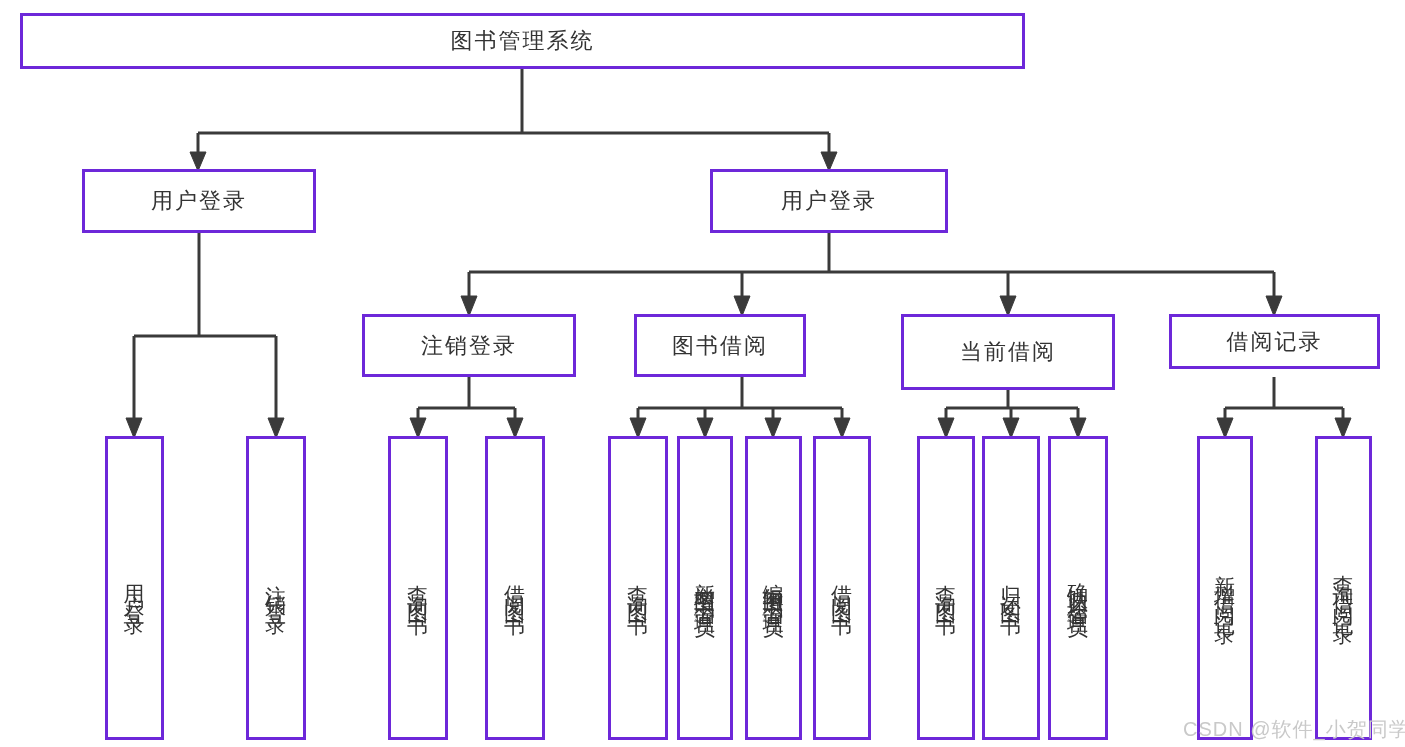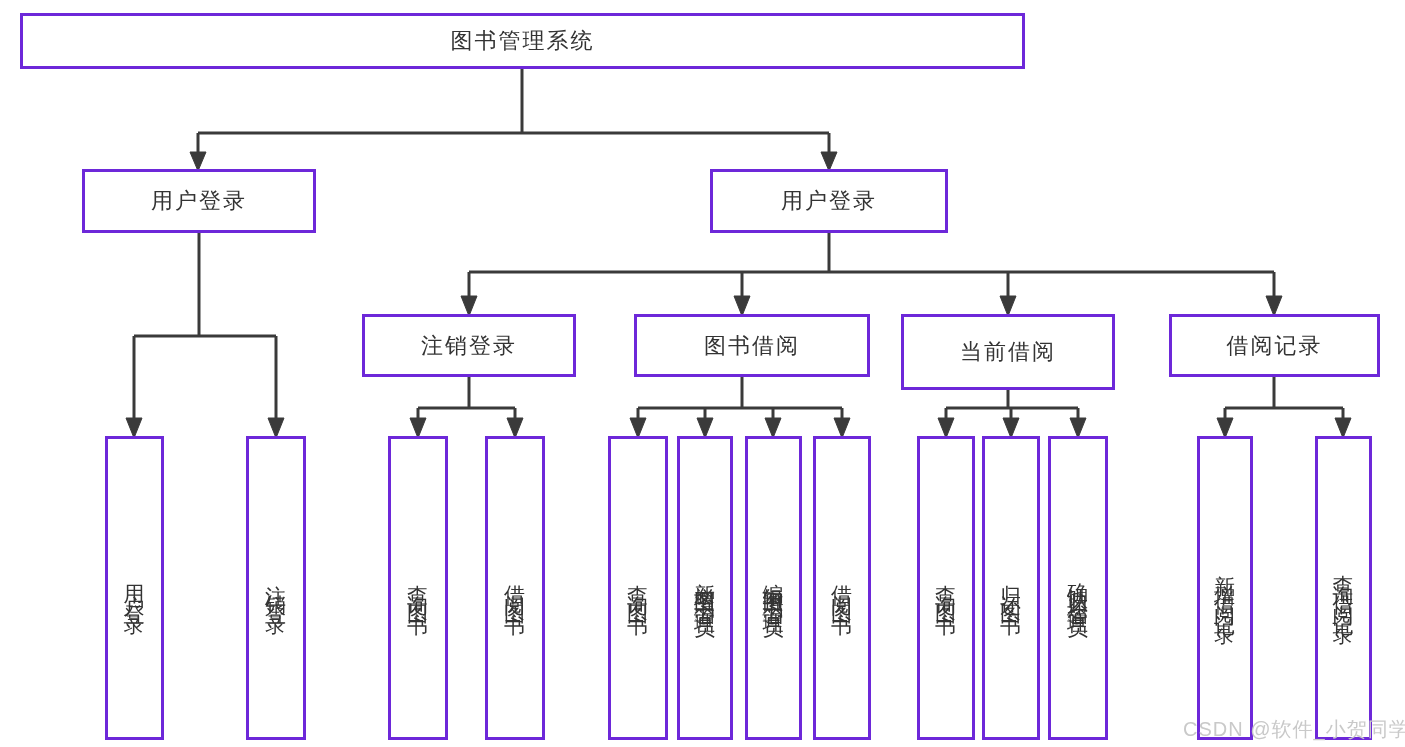--- a/index.html
+++ b/index.html
@@ -135,27 +135,27 @@
   <div class="node" style="left:82px;top:169px;width:234px;height:64px">
     <span class="hlabel">用户登录</span>
   </div>
   <div class="node" style="left:710px;top:169px;width:238px;height:64px">
     <span class="hlabel">用户登录</span>
   </div>
 
   <div class="node" style="left:362px;top:314px;width:214px;height:63px">
     <span class="hlabel">注销登录</span>
   </div>
-  <div class="node" style="left:634px;top:314px;width:236px;height:63px">
+  <div class="node" style="left:634px;top:314px;width:172px;height:63px">
     <span class="hlabel">图书借阅</span>
   </div>
   <div class="node" style="left:901px;top:314px;width:214px;height:76px">
     <span class="hlabel">当前借阅</span>
   </div>
-  <div class="node" style="left:1169px;top:314px;width:211px;height:63px">
+  <div class="node" style="left:1169px;top:314px;width:211px;height:55px">
     <span class="hlabel">借阅记录</span>
   </div>
 
   <div class="node" style="left:105px;top:436px;width:59px;height:304px">
     <span class="vlabel">用户登录</span>
   </div>
   <div class="node" style="left:246px;top:436px;width:60px;height:304px">
     <span class="vlabel">注销登录</span>
   </div>
 

